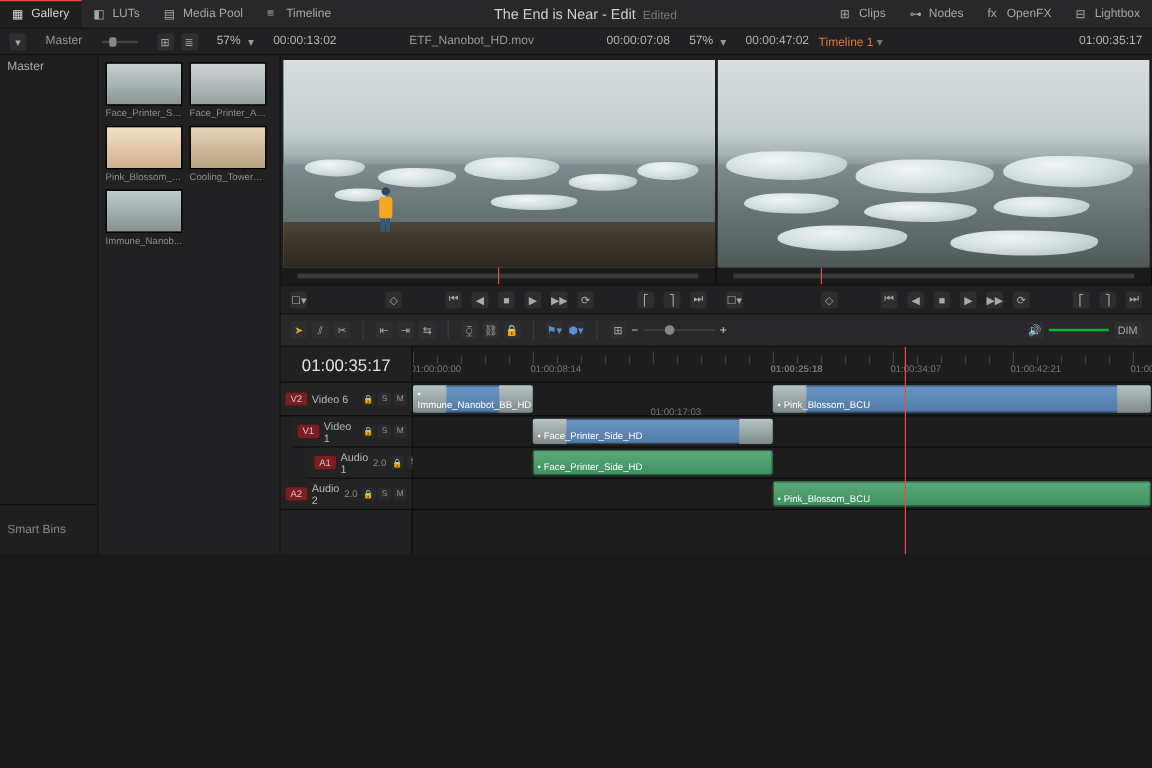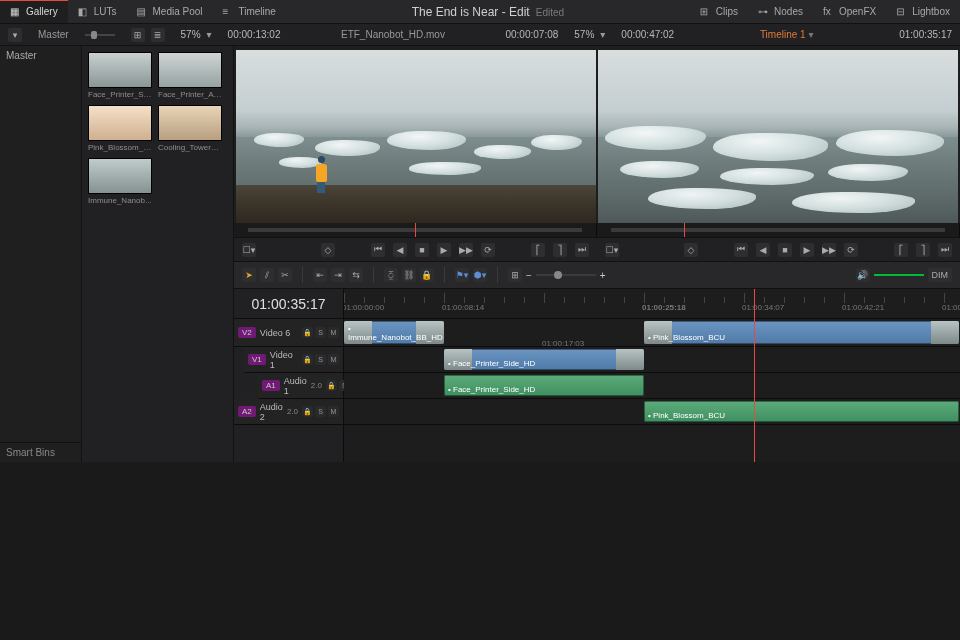--- a/index.html
+++ b/index.html
@@ -12,21 +12,21 @@
 .ico{width:12px;height:12px;display:inline-block}
 .subbar{height:22px;background:#212123;display:flex;align-items:center;border-bottom:1px solid #111;font-size:10px;color:#999}
 .subbar .seg{display:flex;align-items:center;gap:6px;padding:0 8px}
 .subbar .spacer{flex:1}
 .subbar .tc{color:#b8b8b8;font-variant-numeric:tabular-nums}
 .subbar .tln{color:#e07a3a}
 .workspace{display:flex;height:416px}
 .leftcol{width:82px;background:#1f1f20;border-right:1px solid #111;display:flex;flex-direction:column}
 .leftcol .label{padding:4px 6px;color:#aaa;font-size:10px}
 .leftcol .gap{flex:1}
-.leftcol .sb{padding:4px 6px;color:#888;border-top:1px solid #111}
+.leftcol .sb{padding:15px 6px;color:#888;border-top:1px solid #111}
 .mediacol{width:152px;background:#212123;display:flex;flex-wrap:wrap;align-content:flex-start;gap:6px;padding:6px;border-right:1px solid #111}
 .thumb{width:64px;display:flex;flex-direction:column;align-items:center;gap:2px;cursor:pointer}
 .thumb .tbox{width:64px;height:36px;background:#3a3a3a;border:1px solid #000;position:relative;overflow:hidden}
 .thumb .tname{font-size:8px;color:#8e8e8e;white-space:nowrap;overflow:hidden;text-overflow:ellipsis;width:64px}
 .viewer{flex:1;display:flex;flex-direction:column;background:#1e1e1f}
 .viewports{flex:1;display:flex;gap:2px;padding:4px 2px 0 2px}
 .vp{flex:1;background:#0d0d0d;position:relative;overflow:hidden}
 .scene{position:absolute;inset:0}
 .sky{position:absolute;inset:0;background:linear-gradient(#d9dedf,#c4ced0 35%,#a7b3b4 45%,#8b9a9b 50%,#768484 60%)}
 .water{position:absolute;top:50%;left:0;right:0;bottom:0;background:linear-gradient(#7e8d8e,#6e7c7c 30%,#5e6a6a 70%,#4e5858)}
@@ -43,21 +43,21 @@
 .scrubbar .half{flex:1;position:relative;border-right:1px solid #0a0a0a}
 .scrubbar .range{position:absolute;top:5px;height:4px;background:#3a3a3c}
 .scrubbar .head{position:absolute;top:0;width:1px;height:14px;background:#e64b3d}
 .toolbar{height:28px;background:#28282a;display:flex;align-items:center;gap:6px;padding:0 8px;border-top:1px solid #111;border-bottom:1px solid #111}
 .toolbar .grp{display:flex;gap:4px;align-items:center}
 .toolbar .sep{width:1px;height:16px;background:#3a3a3a;margin:0 4px}
 .timeline{flex:1;display:flex;height:178px}
 .tlhead{width:110px;background:#212123;border-right:1px solid #0c0c0c;display:flex;flex-direction:column}
 .tlhead .tc{height:30px;display:flex;align-items:center;justify-content:center;font-size:14px;color:#e0e0e0;font-variant-numeric:tabular-nums;border-bottom:1px solid #0c0c0c}
 .trkhdr{display:flex;align-items:center;gap:4px;padding:0 4px;border-bottom:1px solid #0c0c0c;background:#232324}
-.trkhdr .badge{background:#701a75;border-radius:2px;padding:1px 4px;font-size:8px;color:#ccc}
+.trkhdr .badge{background:#7f1d1d;border-radius:2px;padding:1px 4px;font-size:8px;color:#ccc}
 .trkhdr .name{flex:1;font-size:9px;color:#bbb}
 .trkhdr .ch{font-size:8px;color:#888}
 .trkhdr .mini{display:flex;gap:2px}
 .trkhdr .mini .m{width:11px;height:11px;background:#2a2a2c;border-radius:2px;font-size:7px;display:flex;align-items:center;justify-content:center;color:#999;cursor:pointer}
 .tlbody{flex:1;position:relative;background:#1d1d1e;overflow:hidden}
 .ruler{height:30px;border-bottom:1px solid #0c0c0c;position:relative;font-size:8px;color:#777}
 .ruler .tick{position:absolute;top:8px;width:1px;height:6px;background:#444}
 .ruler .tick.l{top:4px;height:10px}
 .ruler .tlabel{position:absolute;top:14px;transform:translateX(-2px)}
 .trk{position:relative;border-bottom:1px solid #0c0c0c}
@@ -131,21 +131,21 @@
       <span>▾</span>
     </div>
   <div class="seg tc">00:00:13:02</div>
   <div class="spacer" style="text-align:center"><span>ETF_Nanobot_HD.mov</span></div>
   <div class="seg tc">00:00:07:08</div>
   <div class="seg">
       <span class="tc">57%</span>
       <span>▾</span>
     </div>
   <div class="seg tc">00:00:47:02</div>
-  <div class="spacer" style="text-align:center"><span class="tln">Timeline 1</span> <span style="color:#777">▾</span></div>
+  <div class="spacer" style="text-align:left"><span class="tln">Timeline 1</span> <span style="color:#777">▾</span></div>
   <div class="seg tc">01:00:35:17</div>
 </div>
 
 <div class="workspace">
   <div class="leftcol">
     <div class="label">Master</div>
     <div class="gap"></div>
     <div class="sb">Smart Bins</div>
   </div>
   <div class="mediacol" id="mediacol">

